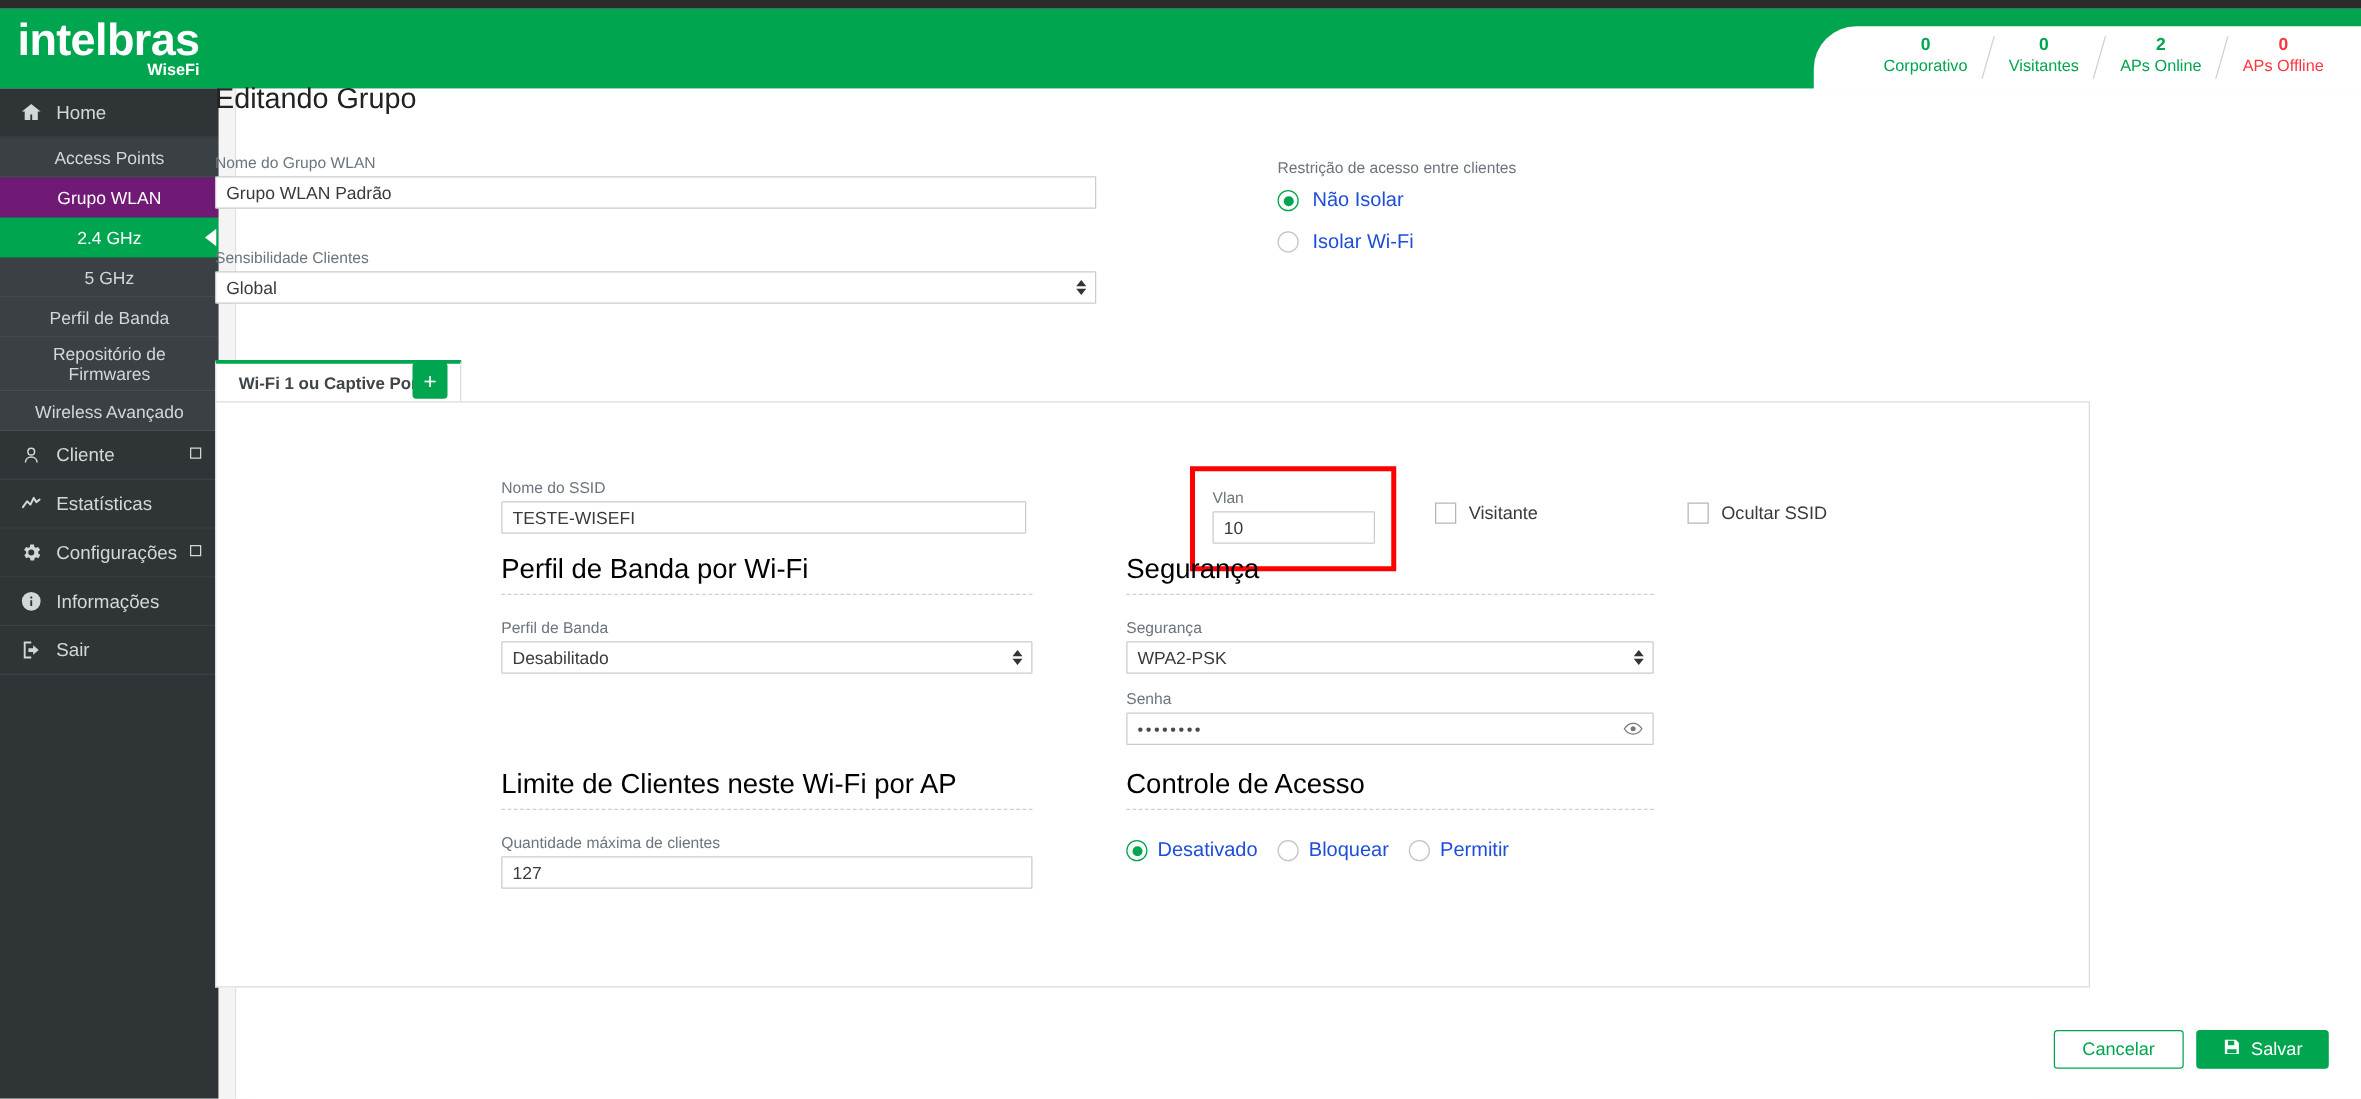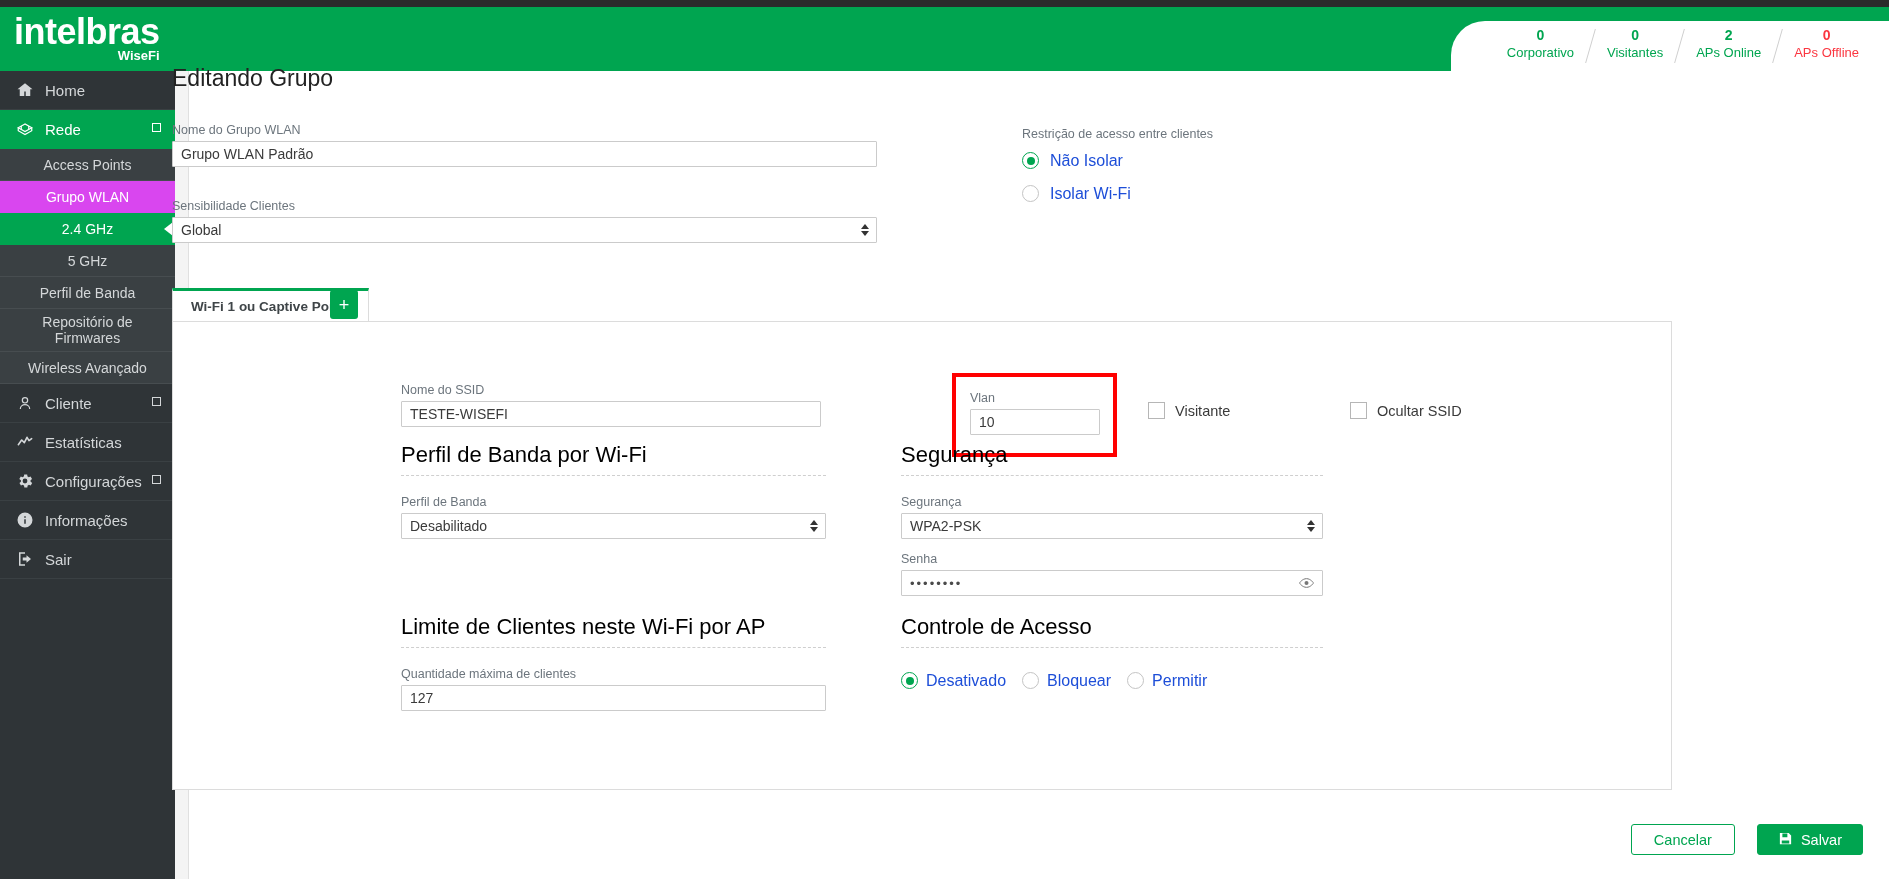--- a/index.html
+++ b/index.html
@@ -79,21 +79,21 @@
   .nav-item.green .expand { border-color: #ffffff; }
 
   .sub-item {
     display: flex; align-items: center; justify-content: center;
     min-height: 32px; padding: 5px 8px;
     font-size: 14px; color: #d4d7d9;
     background: #3a4043;
     border-bottom: 1px solid #474d50;
     text-align: center; cursor: pointer; line-height: 16px;
   }
-  .sub-item.active-green { background: #d946ef; color: #ffffff; border-bottom: none; }
+  .sub-item.active-green { background: #701a75; color: #ffffff; border-bottom: none; }
   .sub-item.sel {
     background: #00a550; color: #ffffff; position: relative;
     font-weight: 400; border-bottom: none;
   }
   .sub-item.sel .arrow {
     position: absolute; right: 2px; top: 50%; margin-top: -7px;
     width: 0; height: 0;
     border-top: 7px solid transparent;
     border-bottom: 7px solid transparent;
     border-right: 9px solid #ffffff;
@@ -237,21 +237,20 @@
     background: #ffffff; color: #00a550; font-size: 14.5px;
     border-radius: 3px; cursor: pointer; margin-right: 10px;
     display: flex; align-items: center; font-family: "Liberation Sans", sans-serif;
   }
   .btn-save {
     height: 31px; padding: 0 20px; border: 1px solid #00a550;
     background: #00a550; color: #ffffff; font-size: 14.5px;
     border-radius: 3px; cursor: pointer;
     display: flex; align-items: center; gap: 8px;
     font-family: "Liberation Sans", sans-serif;
-    margin-left: 12px;
   }
 </style>
 </head>
 <body>
 
 <div class="app">
 
   <div class="top-strip"></div>
 
   <div class="header">
@@ -287,31 +286,20 @@
 
     <div class="nav-item dark">
       <span class="ico">
         <svg width="18" height="18" viewBox="0 0 24 24" fill="currentColor">
             <path d="M12 3 2 11h3v9h6v-6h2v6h6v-9h3L12 3z"></path>
           </svg>
       </span>
       <span>Home</span>
     </div>
 
-    <div class="nav-item green">
-      <span class="ico">
-        <svg width="20" height="18" viewBox="0 0 24 24" fill="none" stroke="currentColor" stroke-width="1.6">
-          <path d="M12 4 3 9l9 5 9-5-9-5z"></path>
-            <path d="M3 9v4l9 5 9-5V9"></path>
-            <path d="M7 6.8v4.4M17 6.8v4.4"></path>
-        </svg>
-      </span>
-      <span>Rede</span>
-      <span class="expand"></span>
-    </div>
 
     <div class="sub-item">
       <span>Access Points</span>
     </div>
     <div class="sub-item active-green">
       <span>Grupo WLAN</span>
     </div>
     <div class="sub-item sel">
       <span>2.4 GHz</span>
       <span class="arrow"></span>

